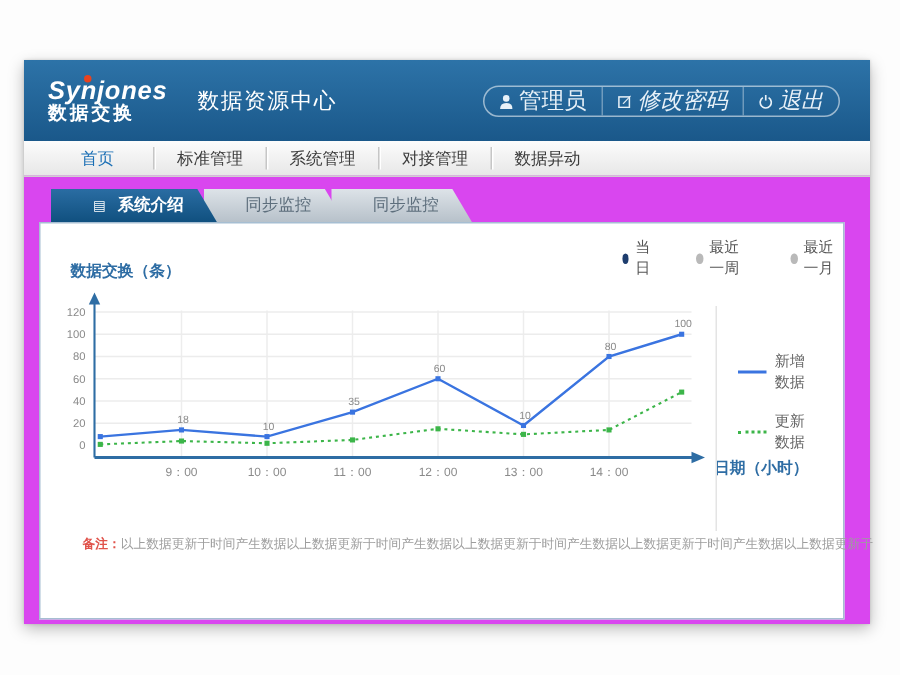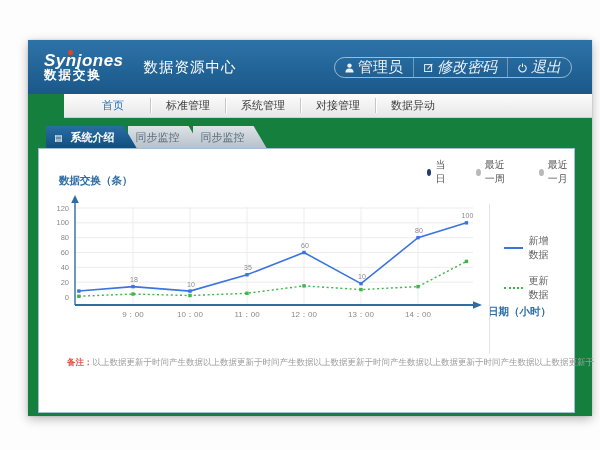--- a/index.html
+++ b/index.html
@@ -1,41 +1,41 @@
 <!DOCTYPE html>
 <html><head>
 <meta charset="utf-8">
 <style>
   * { margin:0; padding:0; box-sizing:border-box; }
   html,body { width:600px; height:450px; background:#ffffff; font-family:"Liberation Sans","DejaVu Sans",sans-serif; overflow:hidden; }
   .page { position:relative; width:600px; height:450px; background:#fdfdfd; }
-  .app { position:absolute; left:28px; top:40px; width:564px; height:376px; background:#15803d; box-shadow:0 3px 10px rgba(0,0,0,0.28), 0 0 2px rgba(0,0,0,0.15); }
+  .app { position:absolute; left:16px; top:40px; width:564px; height:376px; background:#d946ef; box-shadow:0 3px 10px rgba(0,0,0,0.28), 0 0 2px rgba(0,0,0,0.15); }
 
   
   .header { position:relative; height:54px; background:linear-gradient(#2d73a8,#1a588a); display:flex; align-items:center; }
   .logo { margin-left:16px; color:#fff; line-height:1.05; position:relative; }
   .logo-en { font-size:17px; font-weight:bold; font-style:italic; letter-spacing:0.5px; }
   .logo-accent { position:absolute; left:24px; top:-2px; width:5px; height:5px; border-radius:50%; background:#e8431f; }
   .logo-cn { font-size:12.5px; font-weight:bold; letter-spacing:2px; }
   .app-title { color:#fff; font-size:14.5px; margin-left:20px; letter-spacing:1px; }
   .user-pill { position:absolute; right:20px; top:17px; height:21px; display:flex; align-items:center; border:1px solid rgba(255,255,255,0.55); border-radius:11px; color:#e8f1f8; font-size:15px; overflow:hidden; }
   .pill-item { display:flex; align-items:center; gap:4px; padding:0 10px; height:100%; cursor:pointer; }
   .pill-item + .pill-item { border-left:1px solid rgba(255,255,255,0.35);font-style:italic; }
   .pill-ico { display:inline-flex; }
 
   
-  .nav { height:24px; background:linear-gradient(#fcfcfc,#e7e7e7); border-bottom:1px solid #cfcfcf; display:flex; align-items:stretch; padding-left:12px;margin-left:36px; }
+  .nav { height:24px; background:linear-gradient(#fcfcfc,#e7e7e7); border-bottom:1px solid #cfcfcf; display:flex; align-items:stretch; padding-left:12px; }
   .nav-item { width:74px; display:flex; align-items:center; justify-content:center; font-size:11px; color:#3c3c3c; cursor:pointer; }
   .nav-item.active { color:#1b6fb5; }
   .nav-sep { width:1px; background:#c6c6c6; margin:4px 0; box-shadow:1px 0 0 #fff; }
 
   
   .content { position:relative; height:298px; }
   .tabs { position:absolute; left:18px; top:8px; display:flex; height:22px; }
-  .tab { height:22px; line-height:22px; font-size:11px; padding:0 22px 0 8px; clip-path:polygon(0 0, calc(100% - 13px) 0, 100% 100%, 0 100%); cursor:pointer; white-space:nowrap; }
+  .tab { height:22px; line-height:22px; font-size:11px; padding:0 22px 0 28px; clip-path:polygon(0 0, calc(100% - 13px) 0, 100% 100%, 0 100%); cursor:pointer; white-space:nowrap; }
   .tab.active { background:linear-gradient(#2a6da3,#10507f); color:#fff; z-index:3; position:relative; font-weight:bold; }
   .tab.active .tab-ico { font-size:9px; margin-right:5px; }
   .tab.inactive { background:linear-gradient(#dde3e8,#b7c1ca); color:#5d6e7c; margin-left:-9px; position:relative; }
   .tab.inactive.t2 { z-index:2; }
   .tab.inactive.t3 { z-index:1; }
 
   .card { position:absolute; left:10px; top:30px; width:537px; height:265px; background:#fff; border:1px solid #a6bed2; }
 
   
   .filters { position:absolute; left:388px; top:9px; display:flex; gap:28px; font-size:10px; color:#555; }

